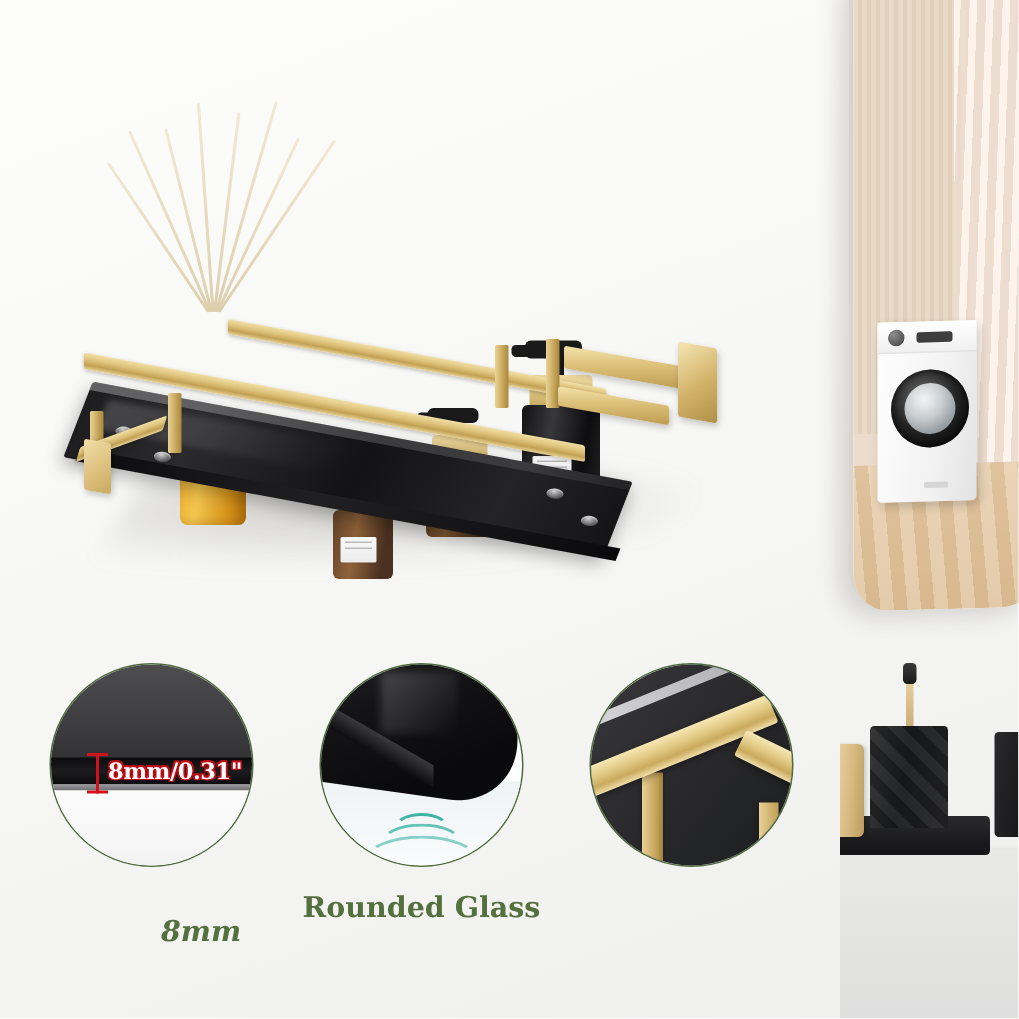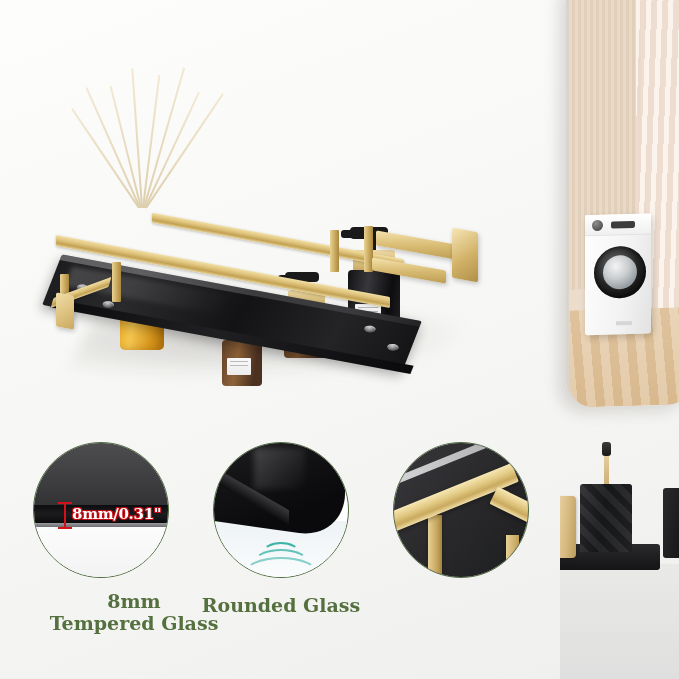--- a/index.html
+++ b/index.html
@@ -195,21 +195,21 @@
         box-shadow:0 2px 4px rgba(0,0,0,.3);}
   .r-a{left:-6px;top:44px;width:132px;height:20px;transform:rotate(-22deg);border-radius:2px;}
   .r-b{left:96px;top:58px;width:70px;height:19px;transform:rotate(26deg);border-radius:2px;}
   .r-p{left:34px;top:72px;width:14px;height:64px;
         background:linear-gradient(90deg,#e8d096,#c2a257 70%,#a2823c);}
   .r-p2{left:112px;top:92px;width:13px;height:48px;
         background:linear-gradient(90deg,#e8d096,#bf9f54);}
 
   .feat-label{position:absolute;width:230px;text-align:center;color:#55703f;
         font-size:19px;line-height:1.16;font-weight:bold;font-family:"DejaVu Serif",serif;}
-  .l1{left:-14px;top:148px;} .l2{left:-47px;top:152px;} .l3{left:-47px;top:152px;}
+  .l1{left:-14px;top:168px;font-style:italic;} .l2{left:-47px;top:152px;} .l3{left:-47px;top:152px;}
 
   
   .vanity{position:absolute;left:560px;top:440px;width:119px;height:239px;overflow:hidden;}
   .v-counter{position:absolute;left:-18px;top:126px;width:160px;height:120px;
         background:linear-gradient(180deg,#e9e9e7,#dedede);box-shadow:0 -1px 3px rgba(0,0,0,.07);}
   .v-tray{position:absolute;left:-4px;top:104px;width:104px;height:26px;border-radius:3px;
         background:linear-gradient(180deg,#2a2a2c,#141416);}
   .v-cup{position:absolute;left:20px;top:44px;width:52px;height:68px;border-radius:3px;
         background:linear-gradient(100deg,#2d2d30 0%,#191a1c 45%,#242427 100%);}
   .v-cup:after{content:"";position:absolute;inset:0;
@@ -326,21 +326,20 @@
     <div class="circ">
       <div class="c1-top"></div>
       <div class="c1-band"></div>
       <div class="c1-line"></div>
       <div class="c1-bot"></div>
       <div class="dim"></div>
       <div class="dimtxt">8mm/0.31"</div>
     </div>
     <div class="feat-label l1">
       <div>8mm</div>
-      <div>Tempered Glass</div>
     </div>
   </div>
 
   <div class="feat f2">
     <div class="circ">
       <div class="c2-bot"></div>
       <div class="c2-corner"></div>
       <div class="c2-lip"></div>
       <div class="c2-gloss"></div>
       <div class="arc a1"></div>

